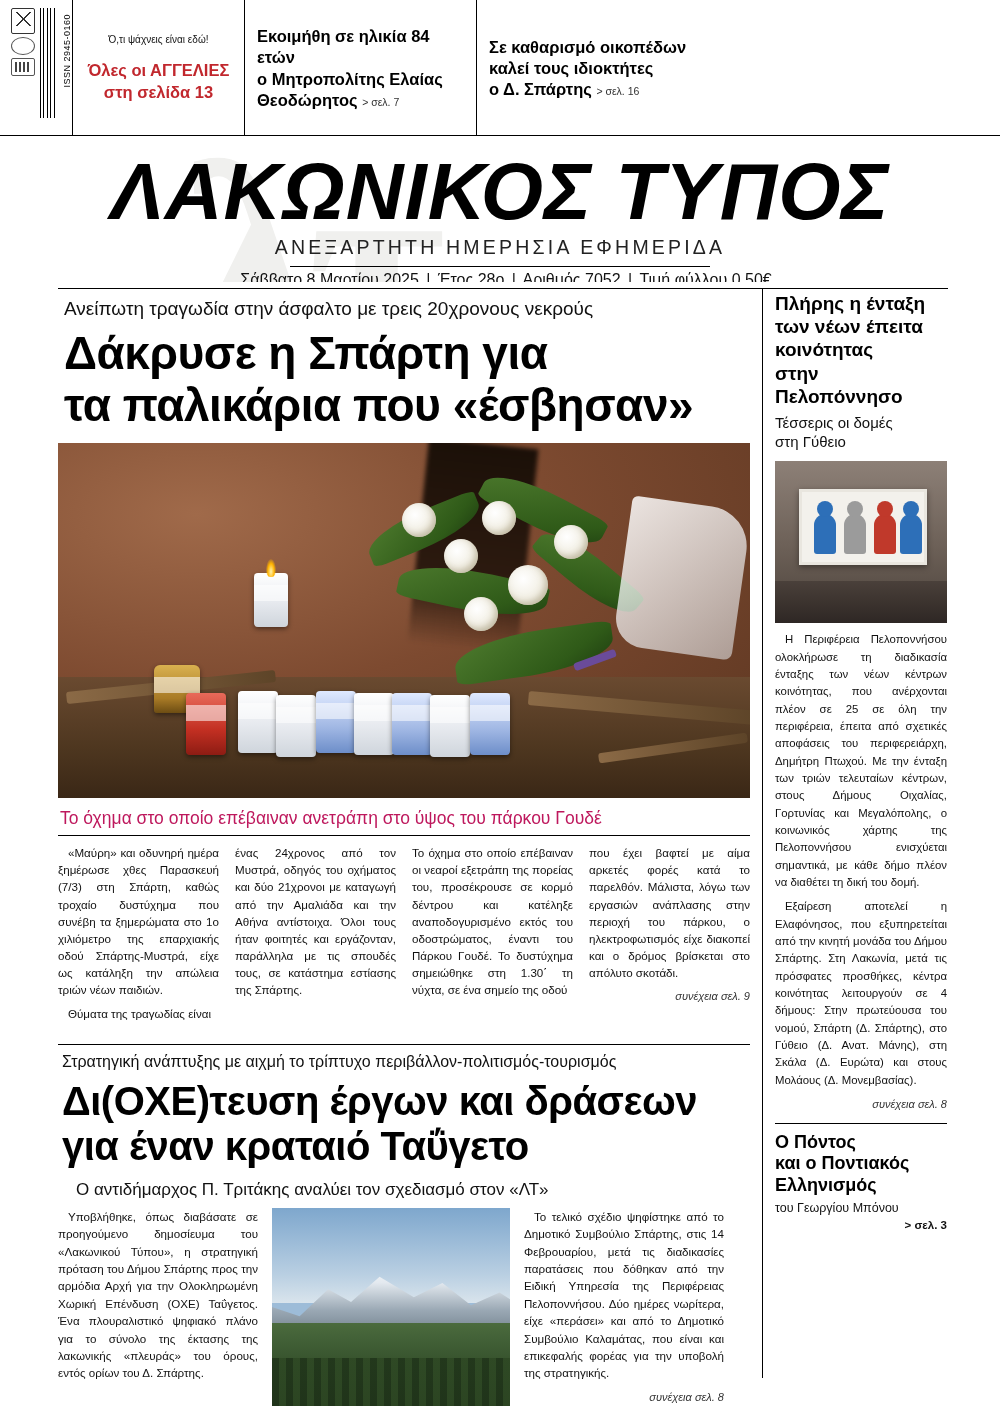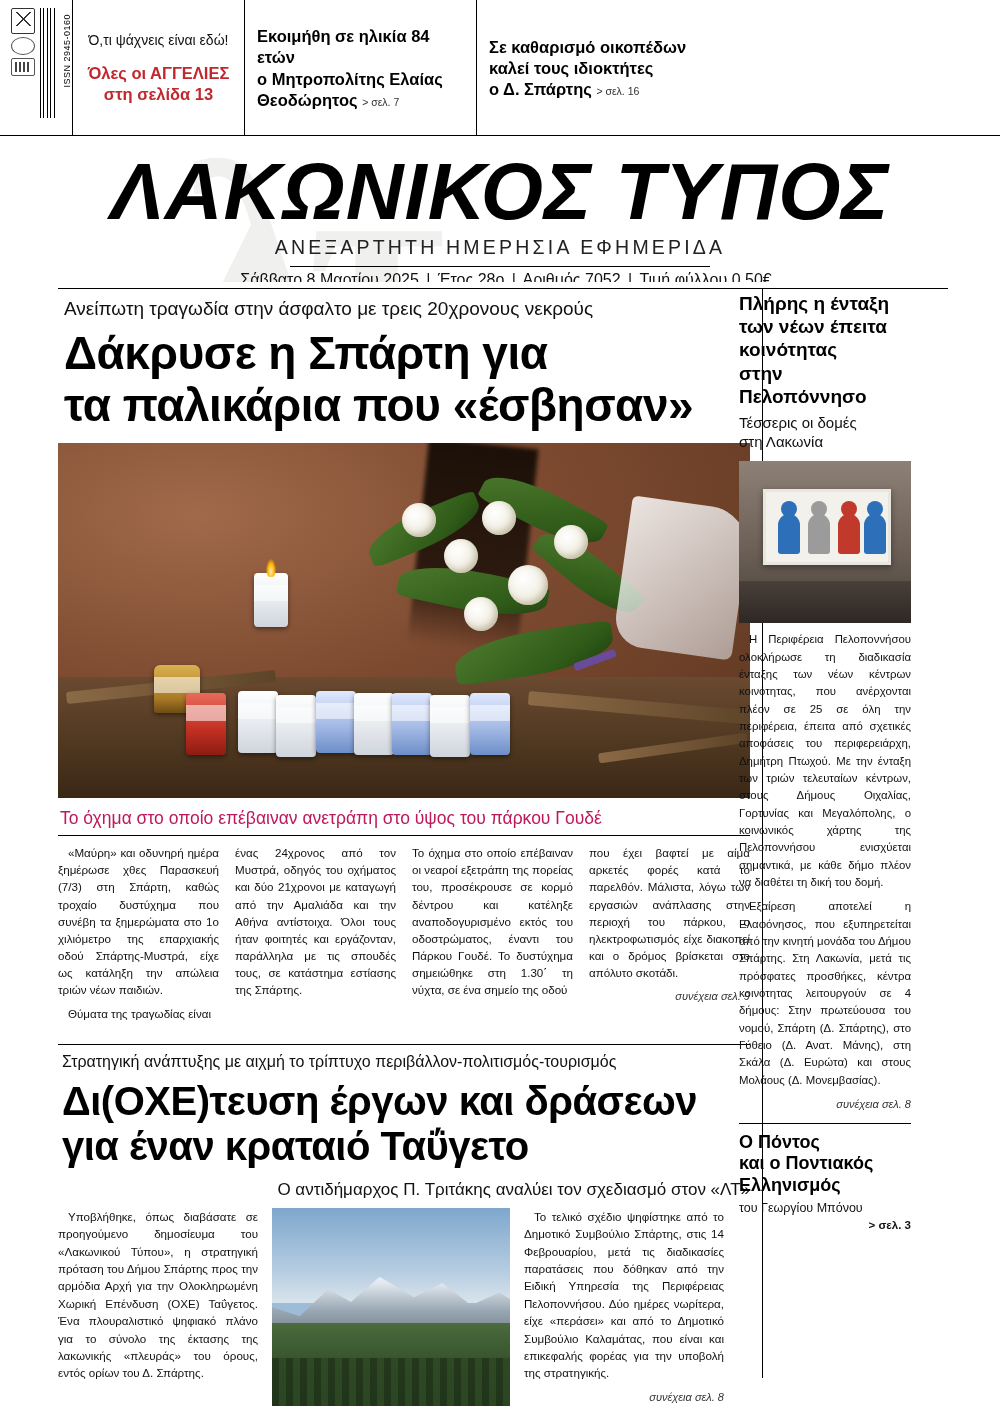--- a/index.html
+++ b/index.html
@@ -104,21 +104,21 @@
     border-left: 1px solid #000;
     display: flex;
     flex-direction: column;
     justify-content: center;
   }
   .t1 { width: 172px; text-align: center; }
   .t2 { width: 232px; }
   .t3 { width: 250px; }
   .t4 { width: 248px; border-right: none; }
   .teaser .kicker {
-    font-size: 14px;
+    font-size: 10px;
     color: #111;
     margin-bottom: 15px;
   }
   .teaser .kicker-small {
     font-size: 10px;
     color: #111;
     margin-bottom: 3px;
     letter-spacing: .3px;
   }
   .teaser .line {
@@ -361,22 +361,21 @@
     font-size: 40px;
     font-weight: bold;
     line-height: 1.14;
     color: #000;
     margin-left: 4px;
     letter-spacing: -0.5px;
   }
   .story2-sub {
     font-size: 17px;
     color: #111;
-    margin: 10px 0 8px 8px;
-    text-align: right;
+    margin: 10px 0 8px 18px;
   }
   .story2-body {
     display: flex;
     gap: 14px;
     width: 692px;
   }
   .s2col { width: 200px; font-size: 11.6px; line-height: 1.5; text-align: justify; }
   .s2col p { margin: 0 0 7px 0; text-indent: 10px; }
   .photo-taygetos {
     width: 238px; height: 198px;
@@ -399,21 +398,21 @@
   }
   .photo-taygetos .trees {
     position: absolute; left: 0; bottom: 0; width: 100%; height: 24%;
     background: repeating-linear-gradient(90deg, #1f3319 0 7px, #2d4723 7px 14px);
     opacity: .85;
   }
 
   
   .right-col {
     position: absolute;
-    left: 739px;
+    left: 775px;
     top: 292px;
     width: 172px;
   }
   .right-head {
     font-size: 19px;
     font-weight: bold;
     line-height: 1.22;
     color: #000;
   }
   .right-sub {
@@ -652,21 +651,21 @@
       </div>
     </div>
   </div>
 
   <div class="right-col">
     <div class="right-head">Πλήρης η ένταξη</div>
     <div class="right-head">των νέων έπειτα</div>
     <div class="right-head">κοινότητας</div>
     <div class="right-head">στην Πελοπόννησο</div>
     <div class="right-sub">Τέσσερις οι δομές</div>
-    <div class="right-sub" style="margin-top:0">στη Λακωνία</div>
+    <div class="right-sub" style="margin-top:0">στη Γύθειο</div>
 
     <div class="photo-right">
       <div class="wallr"></div>
       <div class="art">
         <div class="fig f1"></div>
         <div class="fig f2"></div>
         <div class="fig f3"></div>
         <div class="fig f4"></div>
       </div>
       <div class="counter"></div>

